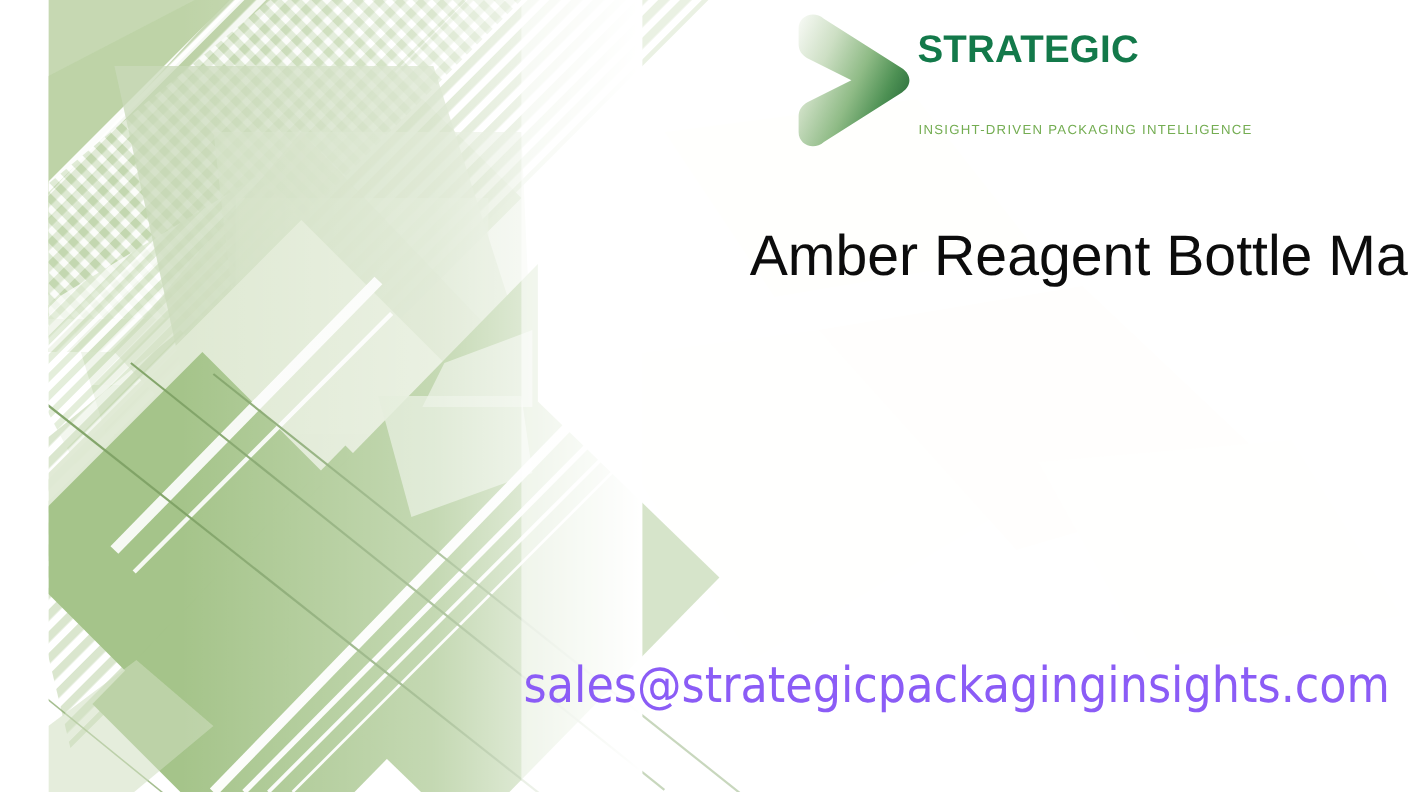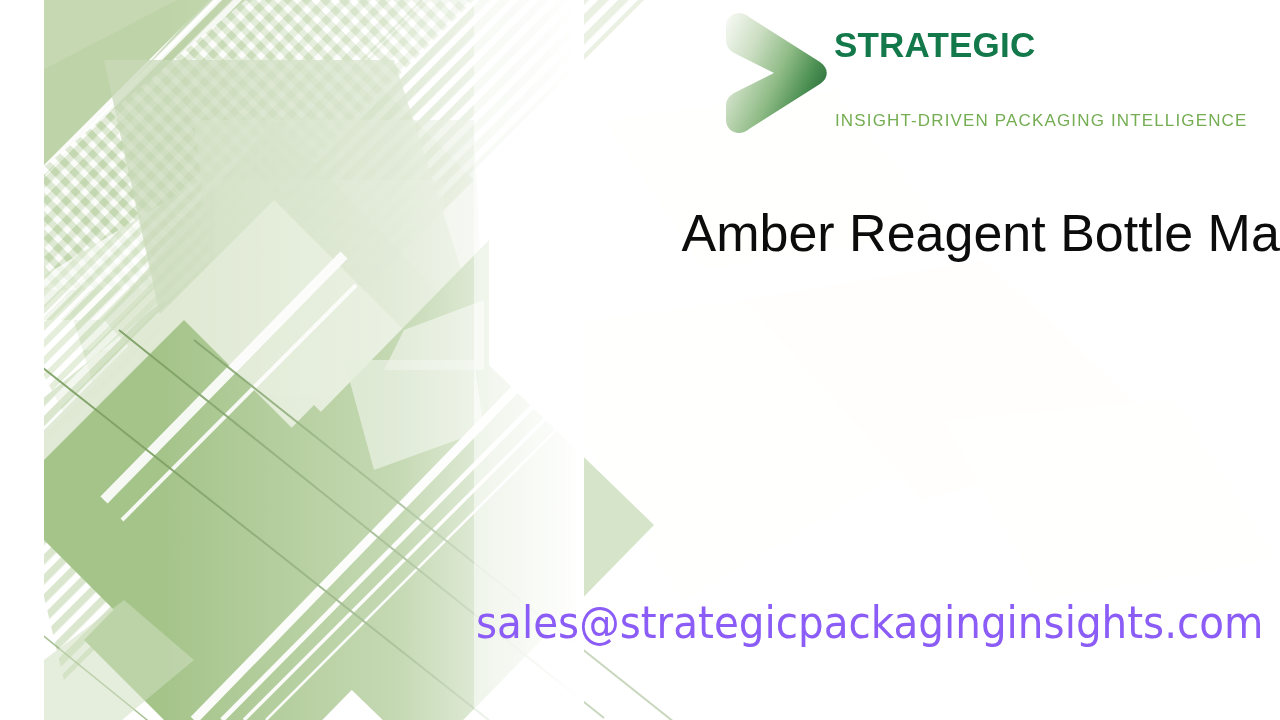--- a/index.html
+++ b/index.html
@@ -69,21 +69,21 @@
     white-space: nowrap;
   }
   #logo-line1 { position: absolute; left: 0; top: 20px; }
   #logo-line2 { position: absolute; left: 0; top: 52px; }
   #logo-tagline {
     position: absolute;
     left: 1px;
     top: 105px;
     font-family: "Liberation Sans", sans-serif;
     font-weight: normal;
-    font-size: 17px;
+    font-size: 12px;
     letter-spacing: 1.15px;
     color: #74ad52;
     white-space: nowrap;
   }
 
   
   #slide-title {
     position: absolute;
     left: 560px;
     top: 206px;

